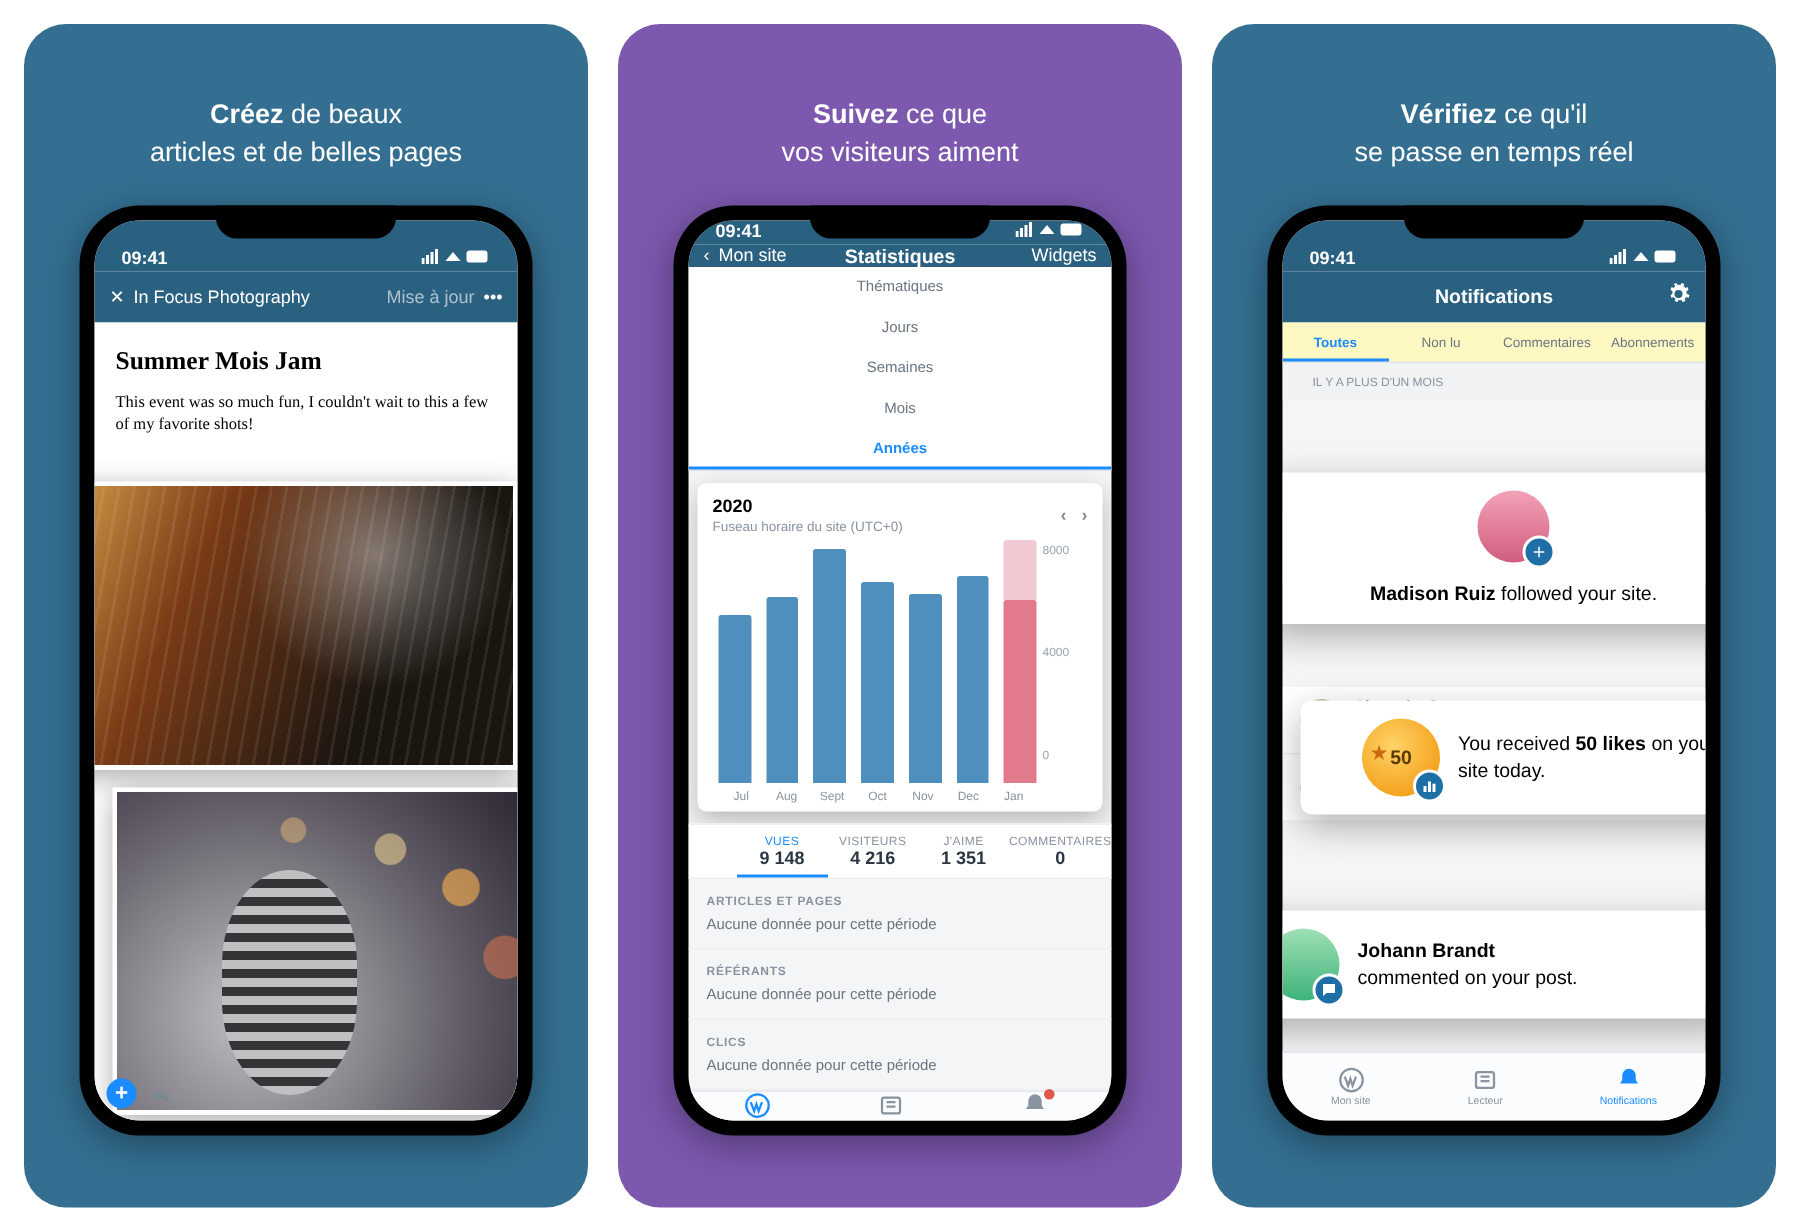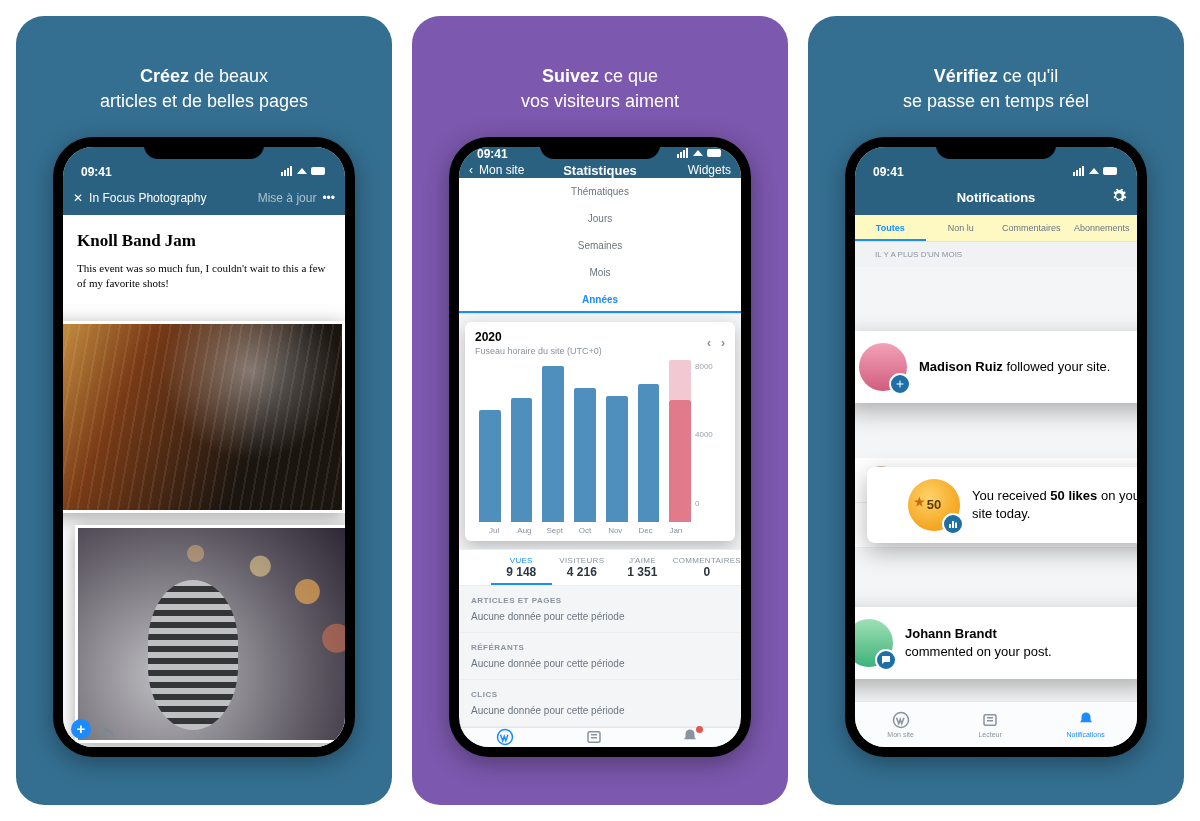--- a/index.html
+++ b/index.html
@@ -113,21 +113,21 @@
   .avatar{width:28px;height:28px;border-radius:50%;background:#ccc;position:relative;flex-shrink:0;}
   .avatar .badge{position:absolute;right:-4px;bottom:-4px;width:14px;height:14px;border-radius:50%;
                  background:#7b8793;border:2px solid #fff;}
   .nrow .txt b{font-weight:700;}
   .pop{background:#fff;border-radius:8px;box-shadow:0 8px 24px rgba(0,0,0,.3);
        display:flex;align-items:center;gap:12px;padding:12px 14px;position:absolute;z-index:6;font-size:13px;}
   .pop .big-av{width:48px;height:48px;border-radius:50%;background:#ccc;position:relative;flex-shrink:0;}
   .pop .big-av .badge2{position:absolute;right:-4px;bottom:-4px;width:22px;height:22px;border-radius:50%;
                        background:#1d6fa5;border:2px solid #fff;display:flex;align-items:center;justify-content:center;}
   .pop .big-av .badge2 svg{width:12px;height:12px;fill:#fff;}
-  .pop1{left:-10px;top:64px;right:-36px;}
+  .pop1{left:-10px;top:48px;right:-36px;flex-direction:column;}
   .pop2{left:12px;top:200px;right:-44px;padding-left:41px;}
   .pop3{left:-24px;top:340px;right:-18px;}
   .medal{width:52px;height:52px;border-radius:50%;
          background:radial-gradient(circle at 40% 35%,#ffd368,#f4a521 70%);
          display:flex;align-items:center;justify-content:center;font-weight:800;color:#5b3a00;
          position:relative;flex-shrink:0;}
   .medal::before{content:"★";position:absolute;left:6px;top:16px;font-size:12px;color:#c96a13;}
   .notif-body{flex:1;line-height:1.35;}
 
 </style>
@@ -161,21 +161,21 @@
         <div class="left">
           <span>✕</span>
           <span>In Focus Photography</span>
         </div>
         <div class="right">
           <span style="opacity:.6">Mise à jour</span>
           <span>•••</span>
         </div>
       </div>
       <div class="editor">
-        <div class="post-title">Knoll Band Jam</div>
+        <div class="post-title">Summer Mois Jam</div>
         <div class="post-body">This event was so much fun, I couldn't wait to this a few of my favorite shots!</div>
         <div class="photo1"></div>
         <div class="photo2">
           <div class="bokeh"></div>
             <div class="mic"></div>
         </div>
         <div class="add-fab">+</div>
         <svg class="undo-ico" viewBox="0 0 16 12">
             <path d="M6 2L2 6l4 4V7c3 0 6 1 8 4 0-5-4-8-8-8V2z" fill="#7b8793"></path>
           </svg>

